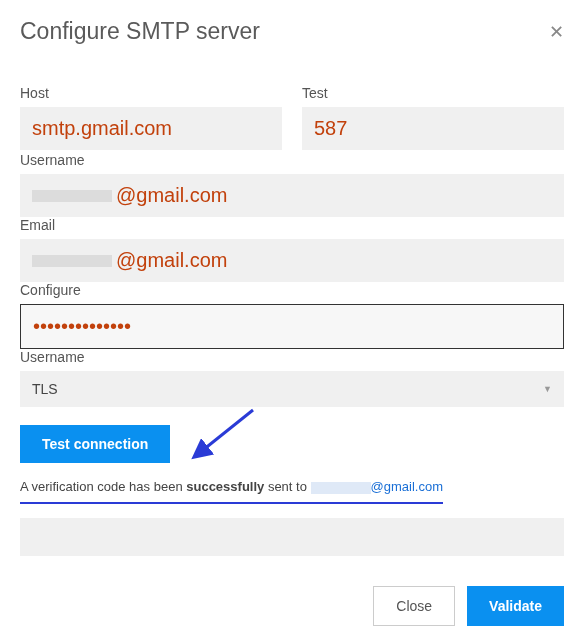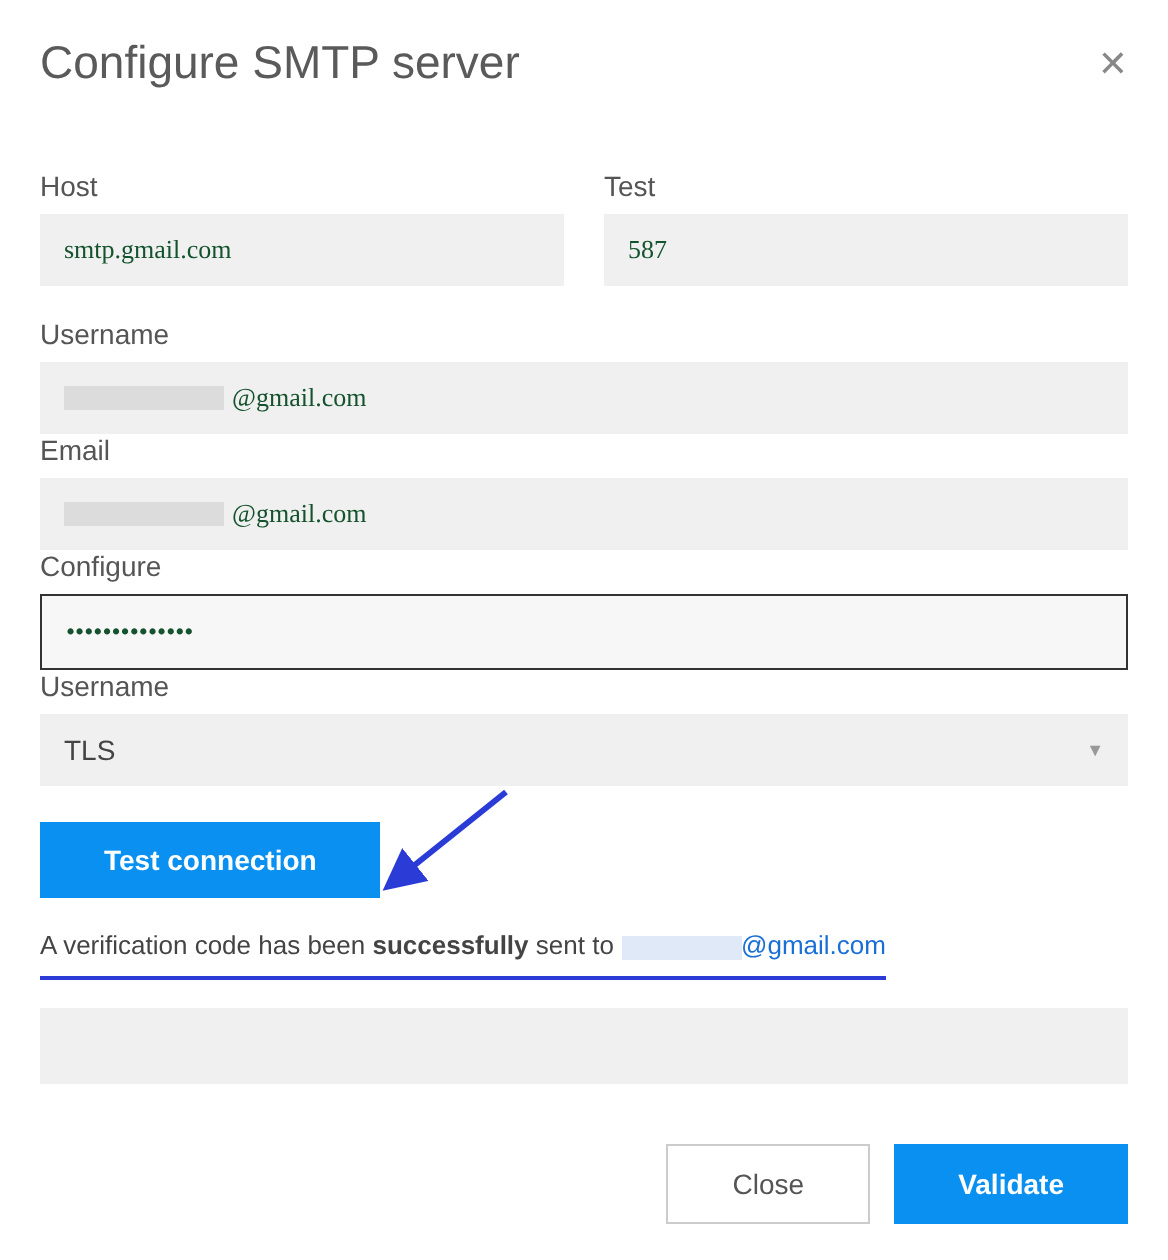--- a/index.html
+++ b/index.html
@@ -24,38 +24,38 @@
   }
   .close-x {
     font-size: 18px;
     color: #888;
     cursor: pointer;
     line-height: 1;
   }
   .row {
     display: flex;
     gap: 20px;
-    margin-bottom: 16px;
+    margin-bottom: 2px;
   }
   .field { display: flex; flex-direction: column; }
   .half { width: 50%; }
   .full { width: 100%; }
   .label {
     font-size: 14px;
     color: #555;
     margin-bottom: 6px;
   }
   .input {
     background: #f0f0f0;
     border: none;
     padding: 10px 12px;
-    font-size: 13px;
-    color: #14532d;
+    font-size: 20px;
+    color: #c2410c;
     width: 100%;
-    font-family: Liberation Serif, serif;
+    font-family: Liberation Sans, sans-serif;
   }
   .input.focused {
     border: 1px solid #333;
     background: #f7f7f7;
   }
   .redacted {
     display: inline-block;
     background: #dcdcdc;
     width: 80px;
     height: 12px;
@@ -81,21 +81,21 @@
     font-size: 9px;
     color: #999;
   }
   .test-row {
     position: relative;
     margin-top: 18px;
     margin-bottom: 8px;
   }
   .btn {
     border: none;
-    padding: 11px 32px;
+    padding: 11px 22px;
     font-size: 14px;
     cursor: pointer;
     font-family: inherit;
   }
   .btn-primary {
     background: #0a90f0;
     color: #fff;
     font-weight: 600;
   }
   .btn-default {

